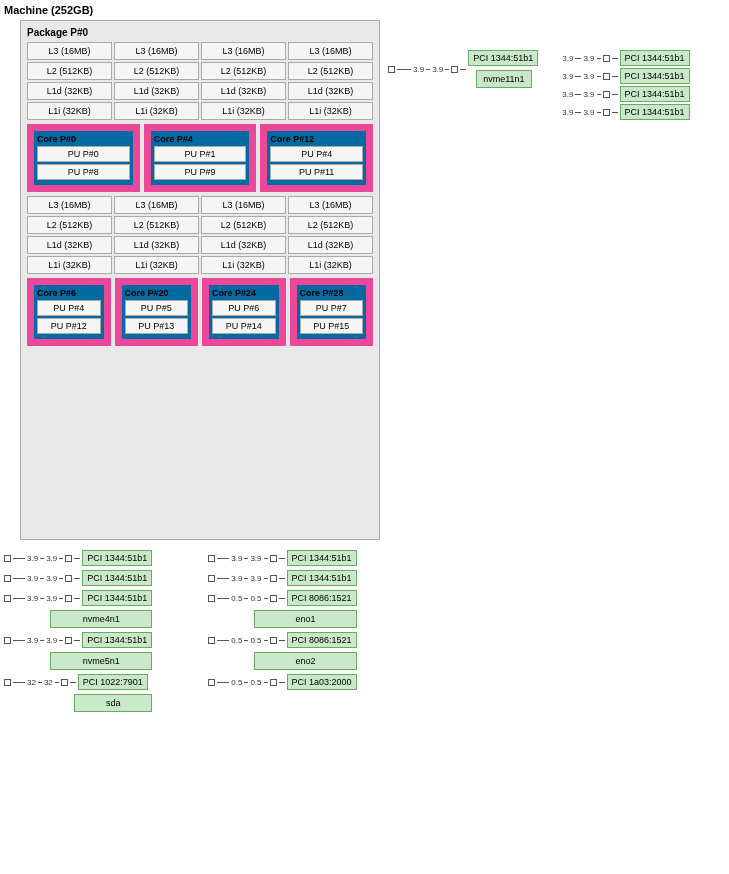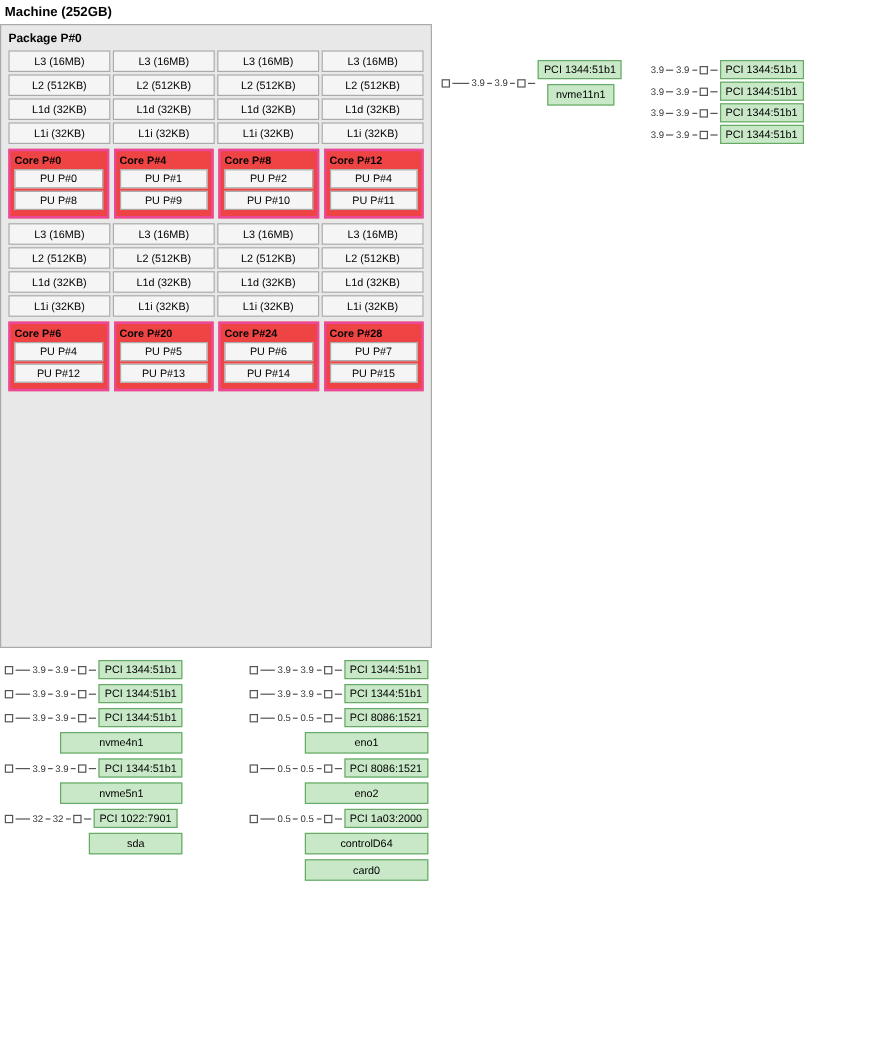--- a/index.html
+++ b/index.html
@@ -15,21 +15,21 @@
     .machine-label {
       font-size: 11px;
       font-weight: bold;
       margin: 4px 0 2px 4px;
     }
 
     .main-container {
       display: flex;
       flex-direction: row;
       align-items: flex-start;
-      padding: 2px 0;
+      padding: 2px 20px;
     }
 
     
     .package-box {
       border: 1px solid #aaa;
       background: #e8e8e8;
       padding: 6px;
       width: 360px;
       min-height: 520px;
     }
@@ -57,22 +57,22 @@
     }
 
     .cores-row {
       display: flex;
       flex-direction: row;
       gap: 4px;
       margin: 4px 0;
     }
 
     .core-box {
-      border: 2px solid #ec4899;
-      background: #ef4444;
+      border: 7px solid #ec4899;
+      background: #0369a1;
       flex: 1;
       padding: 3px;
     }
 
     .core-label {
       font-size: 9px;
       font-weight: bold;
       margin-bottom: 2px;
     }
 
@@ -195,25 +195,20 @@
           <div class="core-label">Core P#0</div>
           <div class="pu-cell">PU P#0</div>
           <div class="pu-cell">PU P#8</div>
         </div>
         <div class="core-box">
           <div class="core-label">Core P#4</div>
           <div class="pu-cell">PU P#1</div>
           <div class="pu-cell">PU P#9</div>
         </div>
         <div class="core-box">
-          <div class="core-label">Core P#8</div>
-          <div class="pu-cell">PU P#2</div>
-          <div class="pu-cell">PU P#10</div>
-        </div>
-        <div class="core-box">
           <div class="core-label">Core P#12</div>
           <div class="pu-cell">PU P#4</div>
           <div class="pu-cell">PU P#11</div>
         </div>
       </div>
 
       <div>
         <div class="cache-row">
           <div class="cache-cell">L3 (16MB)</div>
           <div class="cache-cell">L3 (16MB)</div>
@@ -476,21 +471,17 @@
           <span class="sq"></span>
           <span class="line" style="width:12px;"></span>
           <span class="conn-label">0.5</span>
           <span class="line" style="width:4px;"></span>
           <span class="conn-label">0.5</span>
           <span class="line" style="width:4px;"></span>
           <span class="sq"></span>
           <span class="line" style="width:6px;"></span>
           <div class="pci-box">PCI 1a03:2000</div>
         </div>
-        <div style="margin-left:46px;display:flex;flex-direction:column;gap:2px;">
-          <div class="nvme-box">controlD64</div>
-          <div class="nvme-box">card0</div>
-        </div>
       </div>
 
     </div>
   </div>
 </div>
 
 </body></html>

